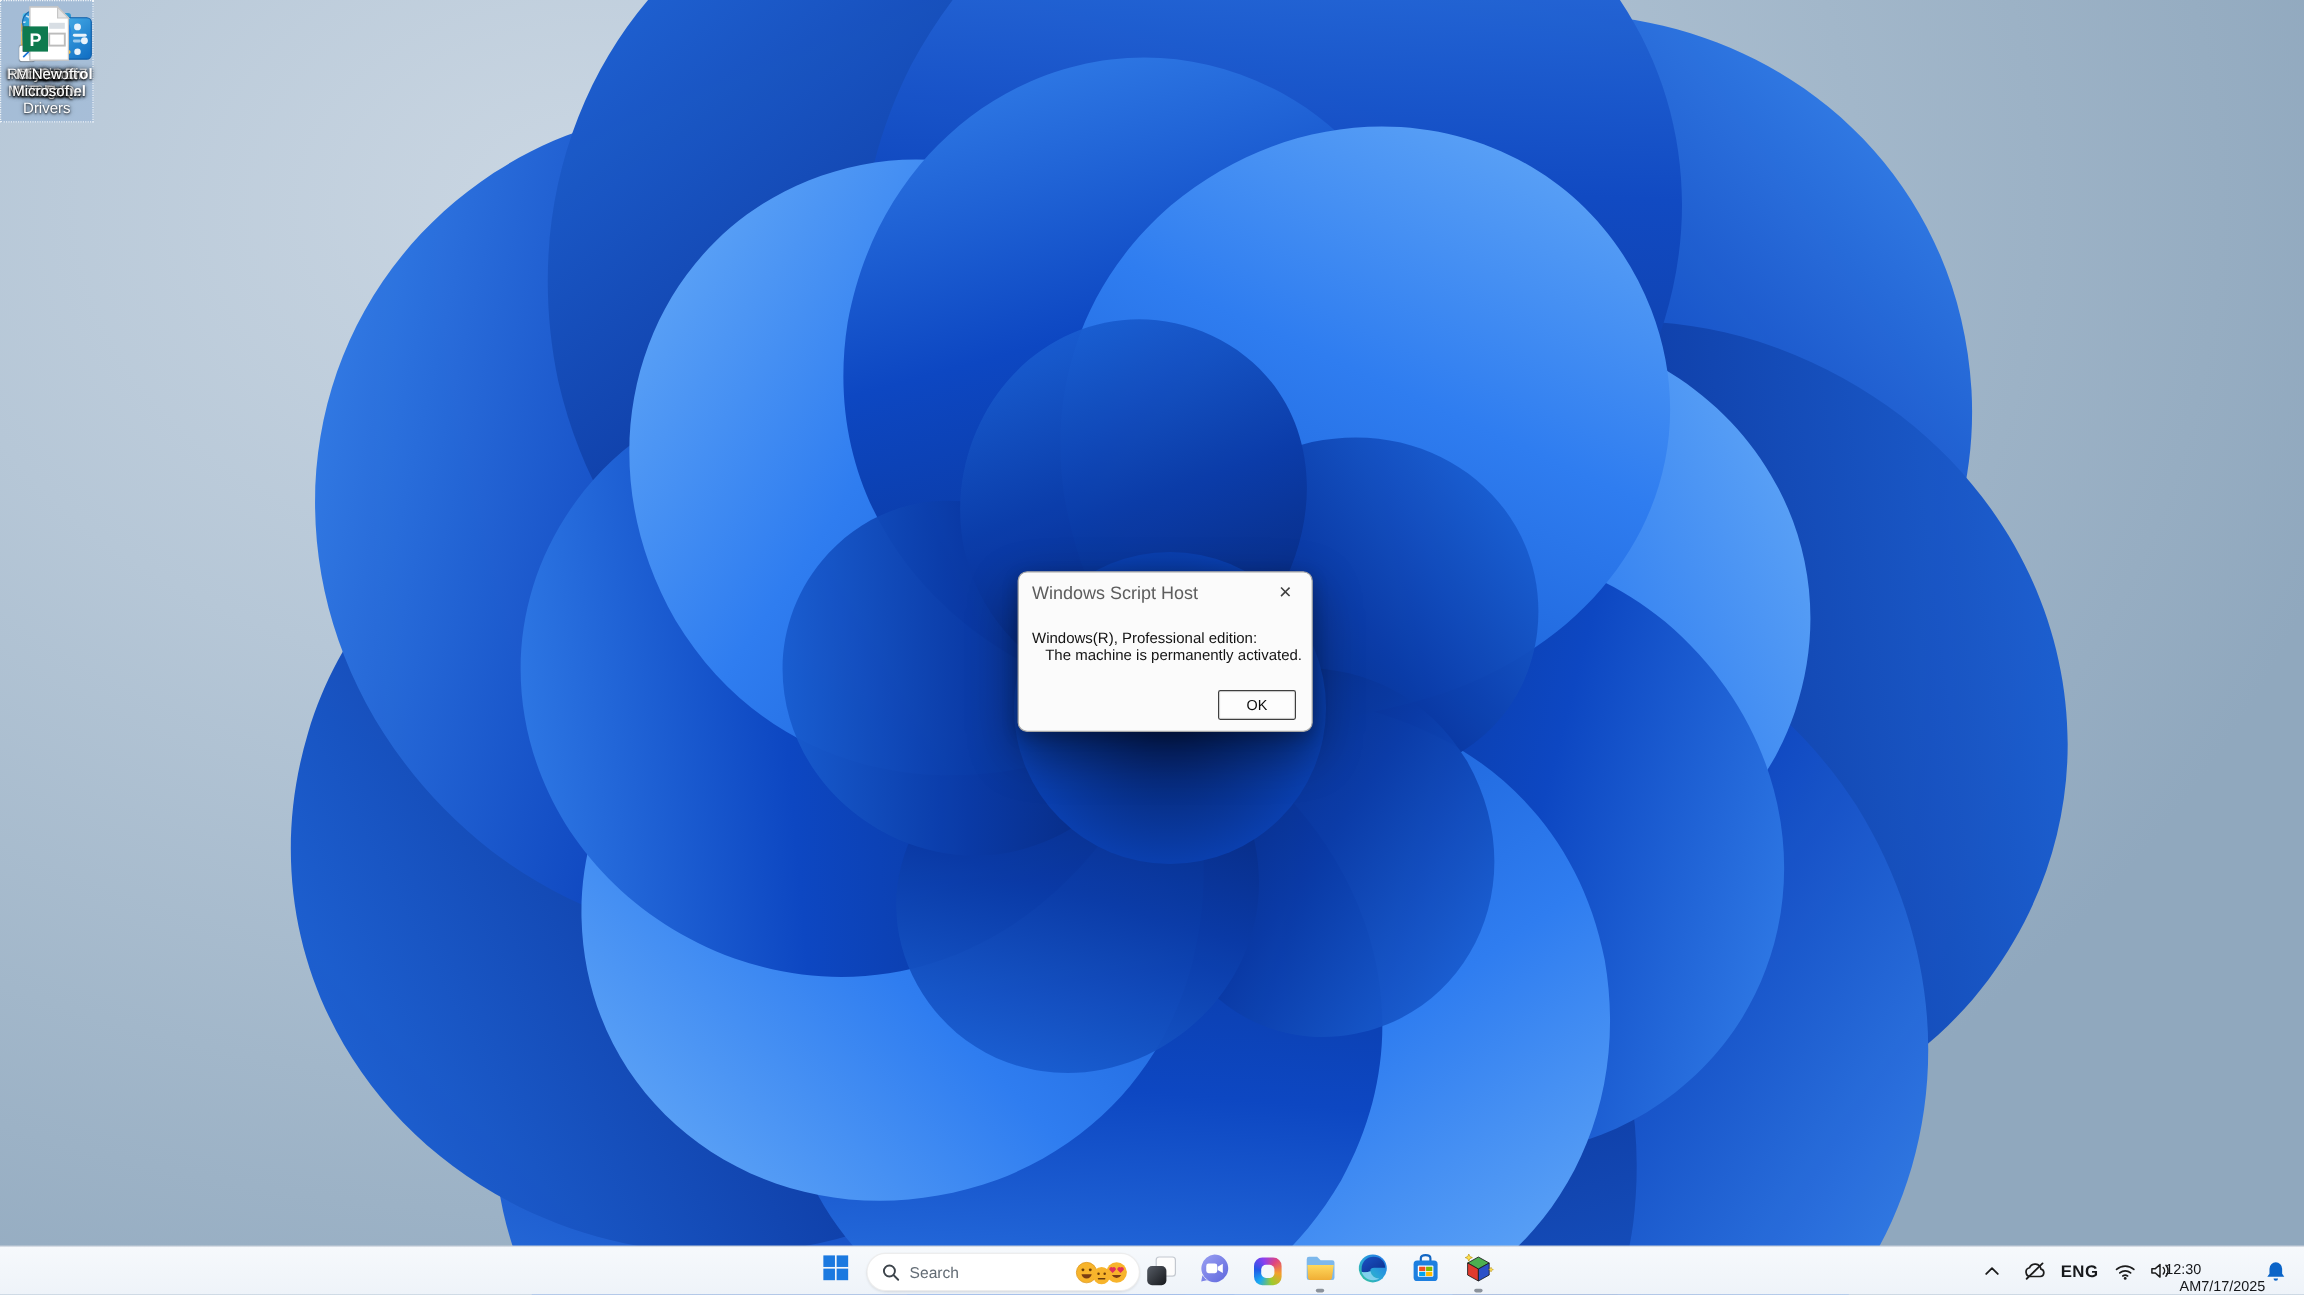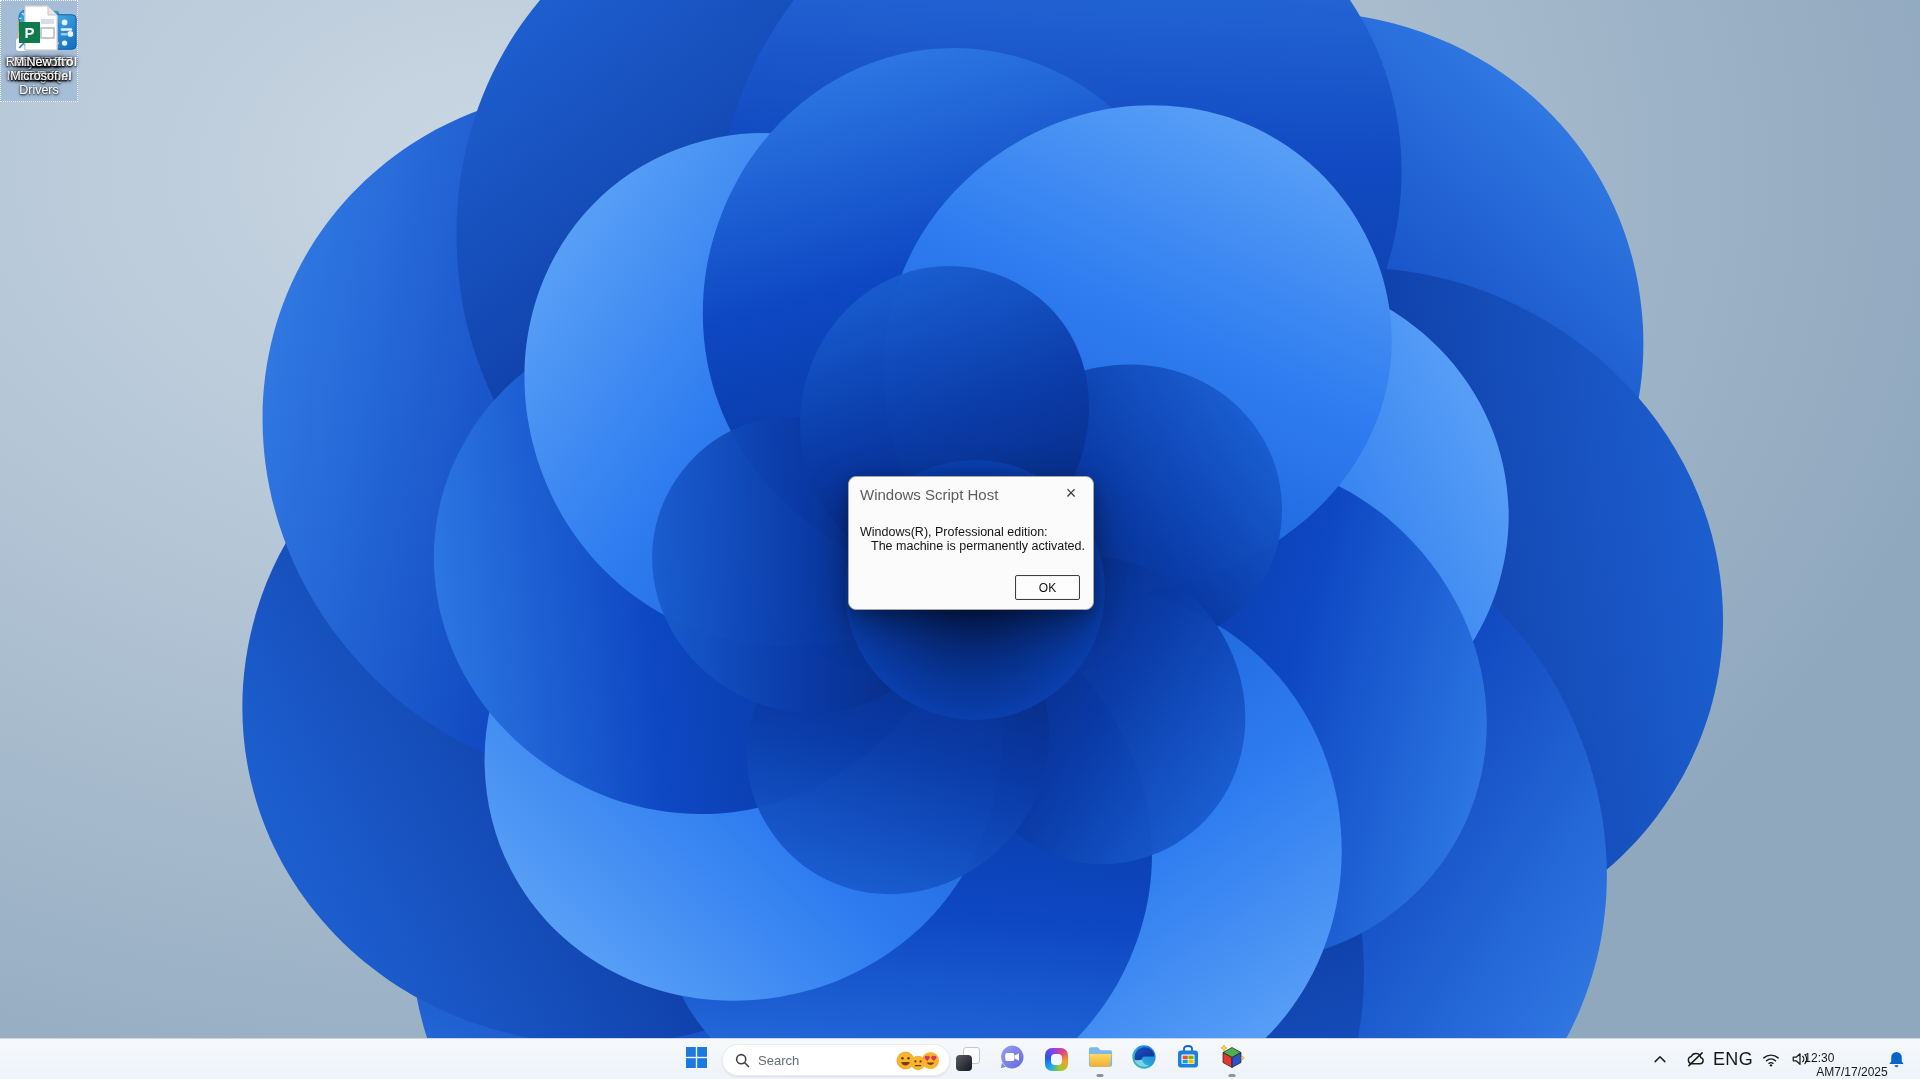--- a/index.html
+++ b/index.html
@@ -67,21 +67,21 @@
      border:1px solid #c3c8cf;border-radius:3px;}
   .tview .front{position:absolute;left:0;bottom:0;width:16px;height:16px;border-radius:4px;
      background:linear-gradient(135deg,#575d66,#15171b);}
   .copilot{position:relative;width:23px;height:23px;border-radius:7px;
      background:conic-gradient(from 220deg,#19a9f2,#2158e6,#8b3ff0,#e0467e,#f59f2c,#9ccb2e,#19a9f2);}
   .copilot::after{content:"";position:absolute;inset:6px;background:#f3f7fb;border-radius:4px;}
 
   
   .tray-btn{width:30px;}
   #tr-chevron{left:1646px;width:28px;} #tr-onedrive{left:1680px;}
-  #tr-lang{left:1712px;width:42px;font-size:18px;color:#16181b;letter-spacing:.4px;}
+  #tr-lang{left:1712px;width:42px;font-size:14px;color:#16181b;letter-spacing:.4px;font-weight:bold;}
   #tr-wifi{left:1757px;width:28px;} #tr-vol{left:1785px;}
   #tr-clock{left:1814px;width:64px;flex-direction:row;align-items:flex-end;justify-content:center;}
   #tr-clock div{font-size:12px;line-height:14px;color:#16181b;text-align:right;width:64px;}
   #tr-bell{left:1880px;width:32px;}
 </style>
 </head>
 <body>
 
 <div class="wall"></div>
 <svg class="bloom" viewBox="0 0 1920 1079" aria-hidden="true">

